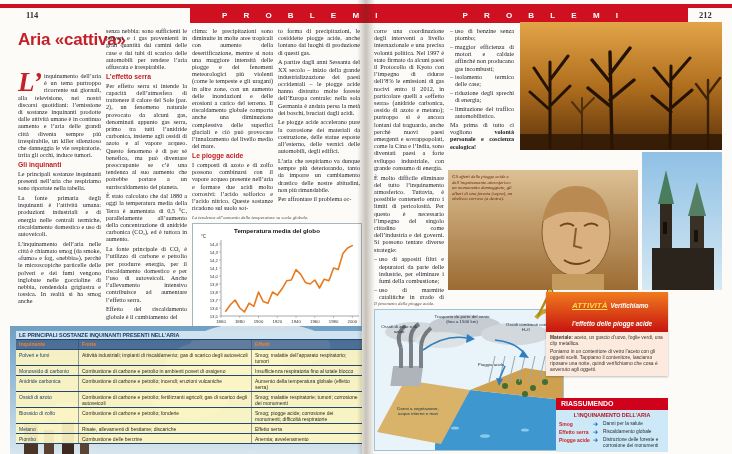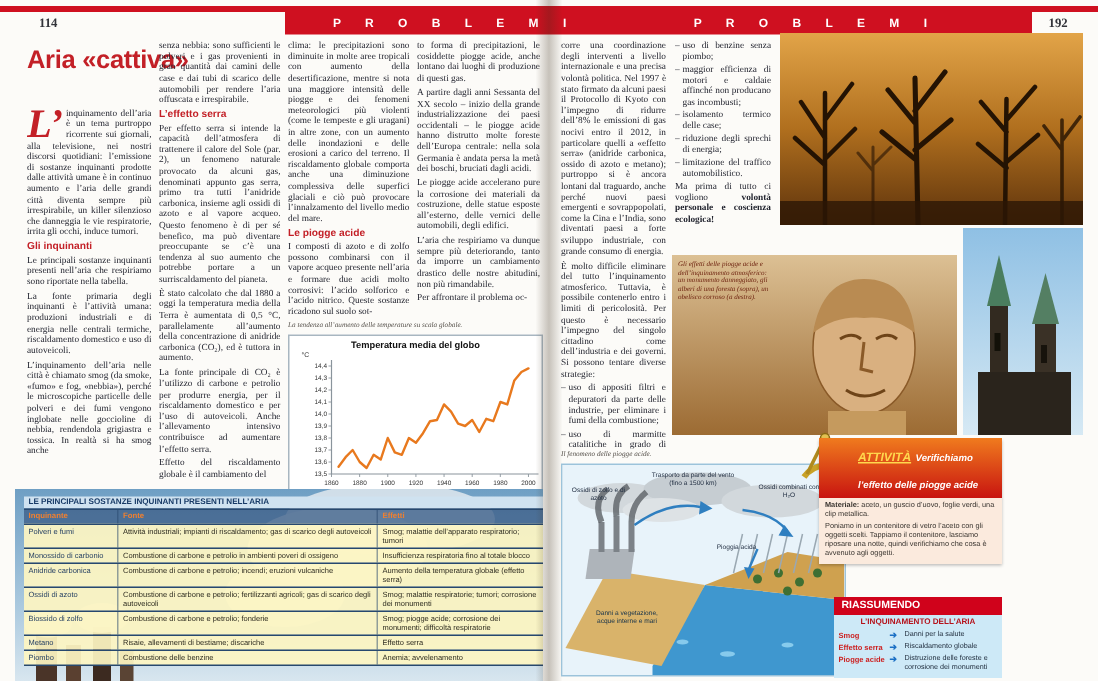--- a/index.html
+++ b/index.html
@@ -67,21 +67,21 @@
 <body>
 
 <div id="spread">
 
   <div class="abs topstrip"></div>
   <div class="abs band">
     <span class="bandl">P R O B L E M I</span>
     <span class="bandr">P R O B L E M I</span>
   </div>
   <div class="abs pagenum" style="left:26px;">114</div>
-  <div class="abs pagenum" style="left:699px;">192</div>
+  <div class="abs pagenum" style="left:699px;">212</div>
 
   <div class="abs title">Aria «cattiva»</div>
 
   <div class="abs col" style="left:18px;top:72px;width:83px;height:258px;">
     <p><span class="dropcap">L’</span><span>inquinamento dell’aria è un tema purtroppo ricorrente sui giornali, alla televisione, nei nostri discorsi quotidiani: l’emissione di sostanze inquinanti prodotte dalle attività umane è in continuo aumento e l’aria delle grandi città diventa sempre più irrespirabile, un killer silenzioso che danneggia le vie respiratorie, irrita gli occhi, induce tumori.</span></p>
     <h3>Gli inquinanti</h3>
     <p>Le principali sostanze inquinanti presenti nell’aria che respiriamo sono riportate nella tabella.</p>
     <p>La fonte primaria degli inquinanti è l’attività umana: produzioni industriali e di energia nelle centrali termiche, riscaldamento domestico e uso di autoveicoli.</p>
     <p>L’inquinamento dell’aria nelle città è chiamato smog (da smoke, «fumo» e fog, «nebbia»), perché le microscopiche particelle delle polveri e dei fumi vengono inglobate nelle goccioline di nebbia, rendendola grigiastra e tossica. In realtà si ha smog anche</p>
   </div>

